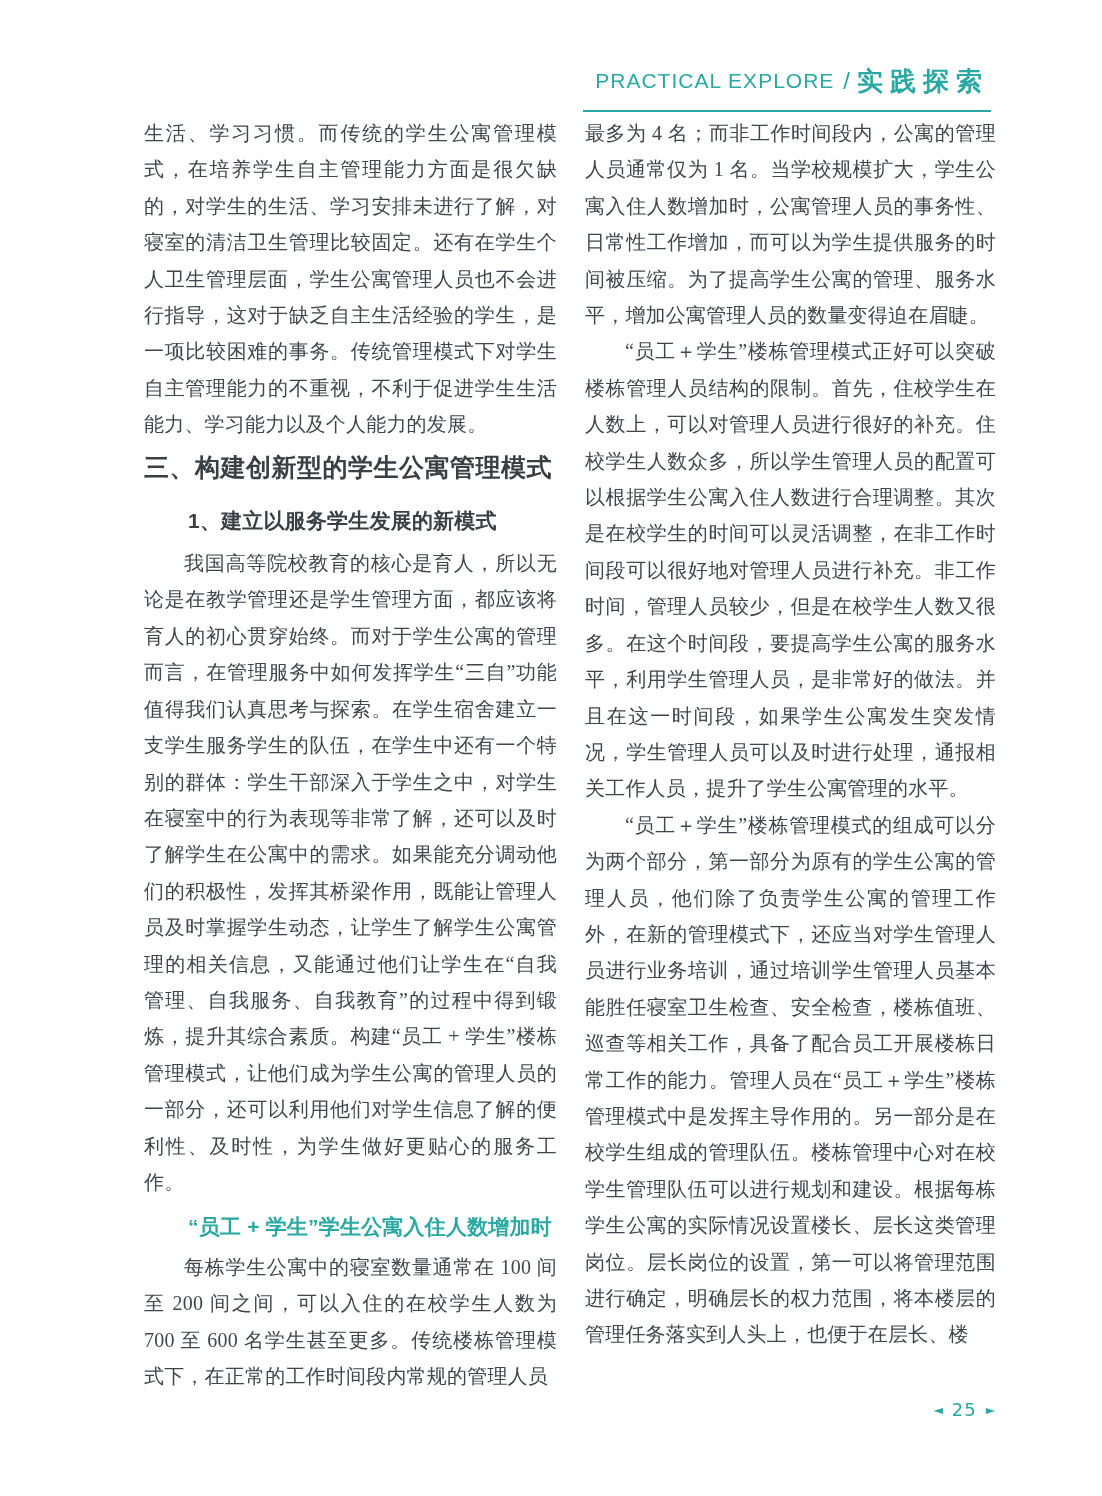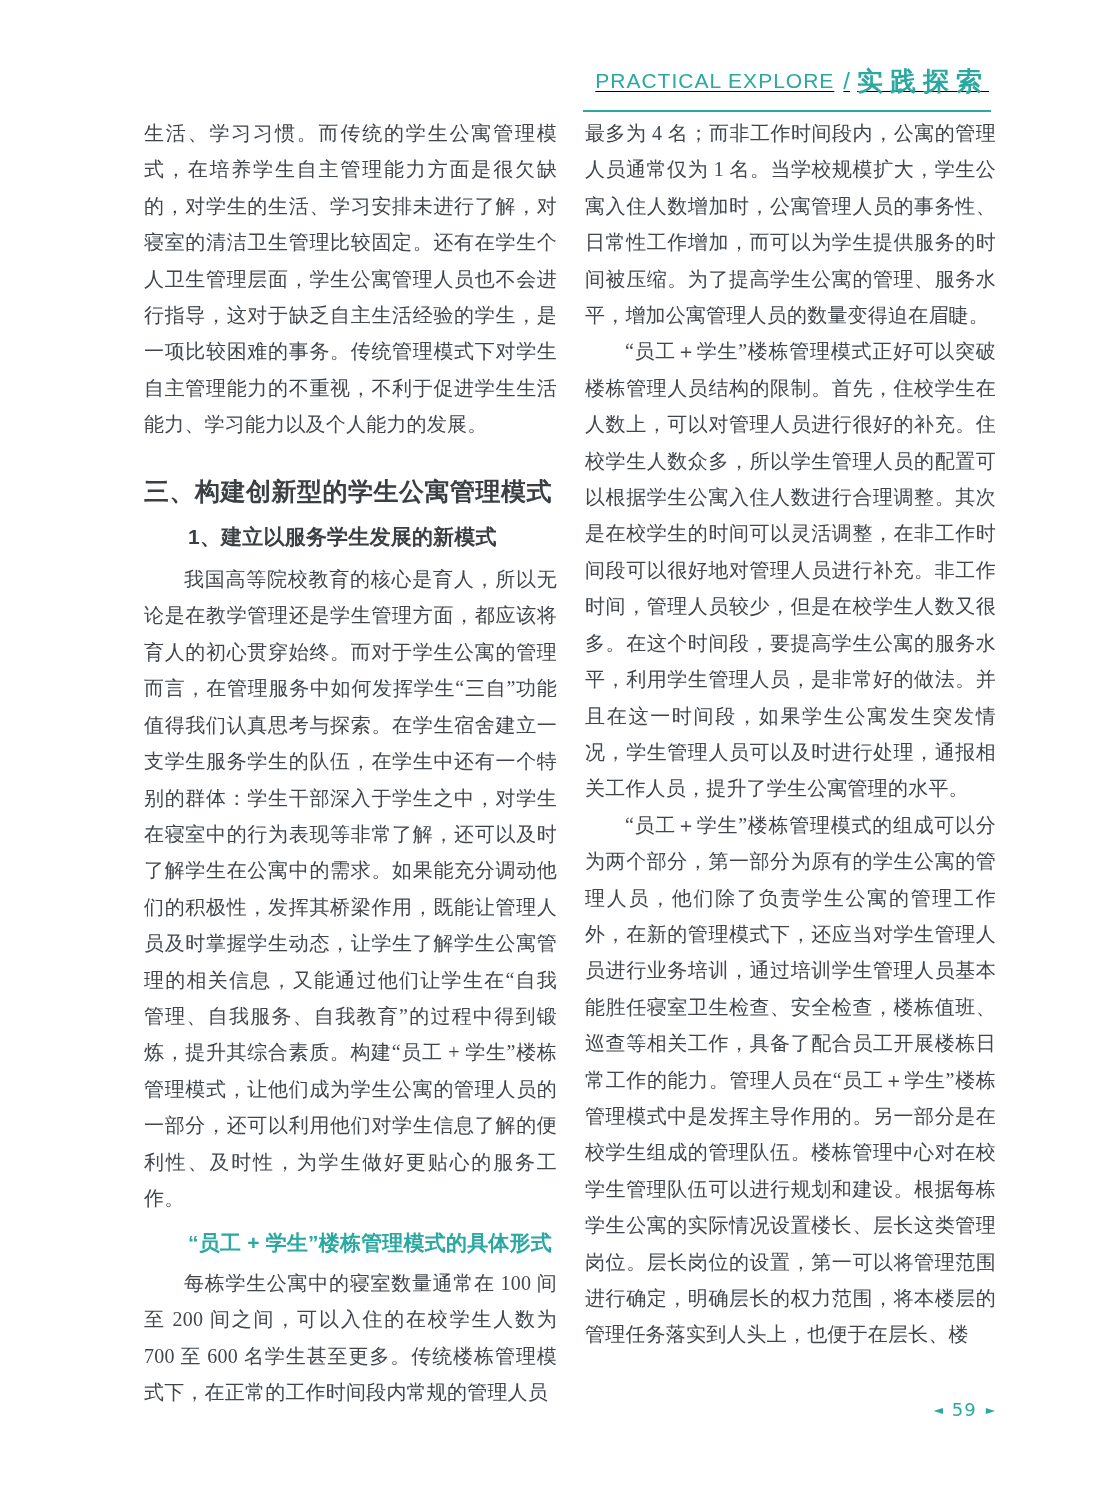--- a/index.html
+++ b/index.html
@@ -21,21 +21,20 @@
   
   .page-header{
     position:absolute;top:64px;right:111px;
     text-align:right;
   }
   .header-inner{
     display:inline-block;
     border-bottom:2px solid var(--accent);
     padding:0 2px 11px 12px;
     white-space:nowrap;
-    text-decoration:underline;
   }
   .header-en{
     font-family:"Liberation Sans","DejaVu Sans",sans-serif;
     font-size:21px;
     letter-spacing:1px;
     color:var(--accent);
     vertical-align:2px;
   }
   .header-divider{
     font-family:"Liberation Sans","DejaVu Sans",sans-serif;
@@ -64,30 +63,30 @@
   .column-right{left:585px;width:411px;}
   p.body-para{margin:0;text-indent:2em;}
   p.no-indent{text-indent:0;}
   .section-heading{
     font-family:"Liberation Sans","DejaVu Sans",sans-serif;
     font-size:25px;
     font-weight:700;
     color:var(--heading-text);
     letter-spacing:0.5px;
     line-height:40px;
-    margin:28px 0 7px;
+    margin:4px 0 7px;
     text-align:left;
   }
   .sub-heading{
     font-family:"Liberation Sans","DejaVu Sans",sans-serif;
     font-size:21px;
     font-weight:700;
     color:var(--heading-text);
     line-height:36.4px;
-    margin:8px 0 6px;
+    margin:16px 0 6px;
     text-indent:44px;
     text-align:left;
   }
   .sub-heading.teal{
     color:var(--accent);
     margin:9px 0 3px;
   }
   
   .page-footer{
     position:absolute;right:107px;bottom:76px;
@@ -115,27 +114,27 @@
     <div class="header-inner">
       <span class="header-en">PRACTICAL EXPLORE</span><span class="header-divider">/</span><span class="header-zh">实践探索</span>
     </div>
   </header>
 
   <div class="column column-left">
     <p class="body-para no-indent">生活、学习习惯。而传统的学生公寓管理模式，在培养学生自主管理能力方面是很欠缺的，对学生的生活、学习安排未进行了解，对寝室的清洁卫生管理比较固定。还有在学生个人卫生管理层面，学生公寓管理人员也不会进行指导，这对于缺乏自主生活经验的学生，是一项比较困难的事务。传统管理模式下对学生自主管理能力的不重视，不利于促进学生生活能力、学习能力以及个人能力的发展。</p>
     <h2 class="section-heading">三、构建创新型的学生公寓管理模式</h2>
     <h3 class="sub-heading">1、建立以服务学生发展的新模式</h3>
     <p class="body-para">我国高等院校教育的核心是育人，所以无论是在教学管理还是学生管理方面，都应该将育人的初心贯穿始终。而对于学生公寓的管理而言，在管理服务中如何发挥学生“三自”功能值得我们认真思考与探索。在学生宿舍建立一支学生服务学生的队伍，在学生中还有一个特别的群体：学生干部深入于学生之中，对学生在寝室中的行为表现等非常了解，还可以及时了解学生在公寓中的需求。如果能充分调动他们的积极性，发挥其桥梁作用，既能让管理人员及时掌握学生动态，让学生了解学生公寓管理的相关信息，又能通过他们让学生在“自我管理、自我服务、自我教育”的过程中得到锻炼，提升其综合素质。构建“员工 + 学生”楼栋管理模式，让他们成为学生公寓的管理人员的一部分，还可以利用他们对学生信息了解的便利性、及时性，为学生做好更贴心的服务工作。</p>
-    <h3 class="sub-heading teal">“员工 + 学生”楼栋管理模式的具体形式</h3>
+    <h3 class="sub-heading teal">“员工 + 学生”学生公寓入住人数增加时</h3>
     <p class="body-para">每栋学生公寓中的寝室数量通常在 100 间至 200 间之间，可以入住的在校学生人数为 700 至 600 名学生甚至更多。传统楼栋管理模式下，在正常的工作时间段内常规的管理人员</p>
   </div>
 
   <div class="column column-right">
     <p class="body-para no-indent">最多为 4 名；而非工作时间段内，公寓的管理人员通常仅为 1 名。当学校规模扩大，学生公寓入住人数增加时，公寓管理人员的事务性、日常性工作增加，而可以为学生提供服务的时间被压缩。为了提高学生公寓的管理、服务水平，增加公寓管理人员的数量变得迫在眉睫。</p>
     <p class="body-para">“员工＋学生”楼栋管理模式正好可以突破楼栋管理人员结构的限制。首先，住校学生在人数上，可以对管理人员进行很好的补充。住校学生人数众多，所以学生管理人员的配置可以根据学生公寓入住人数进行合理调整。其次是在校学生的时间可以灵活调整，在非工作时间段可以很好地对管理人员进行补充。非工作时间，管理人员较少，但是在校学生人数又很多。在这个时间段，要提高学生公寓的服务水平，利用学生管理人员，是非常好的做法。并且在这一时间段，如果学生公寓发生突发情况，学生管理人员可以及时进行处理，通报相关工作人员，提升了学生公寓管理的水平。</p>
     <p class="body-para">“员工＋学生”楼栋管理模式的组成可以分为两个部分，第一部分为原有的学生公寓的管理人员，他们除了负责学生公寓的管理工作外，在新的管理模式下，还应当对学生管理人员进行业务培训，通过培训学生管理人员基本能胜任寝室卫生检查、安全检查，楼栋值班、巡查等相关工作，具备了配合员工开展楼栋日常工作的能力。管理人员在“员工＋学生”楼栋管理模式中是发挥主导作用的。另一部分是在校学生组成的管理队伍。楼栋管理中心对在校学生管理队伍可以进行规划和建设。根据每栋学生公寓的实际情况设置楼长、层长这类管理岗位。层长岗位的设置，第一可以将管理范围进行确定，明确层长的权力范围，将本楼层的管理任务落实到人头上，也便于在层长、楼</p>
   </div>
 
   <footer class="page-footer">
-    <span class="nav-arrow">◄</span><span class="page-number">59</span><span class="nav-arrow">►</span>
+    <span class="nav-arrow">◄</span><span class="page-number">25</span><span class="nav-arrow">►</span>
   </footer>
 
 </div>
 
 </body></html>

